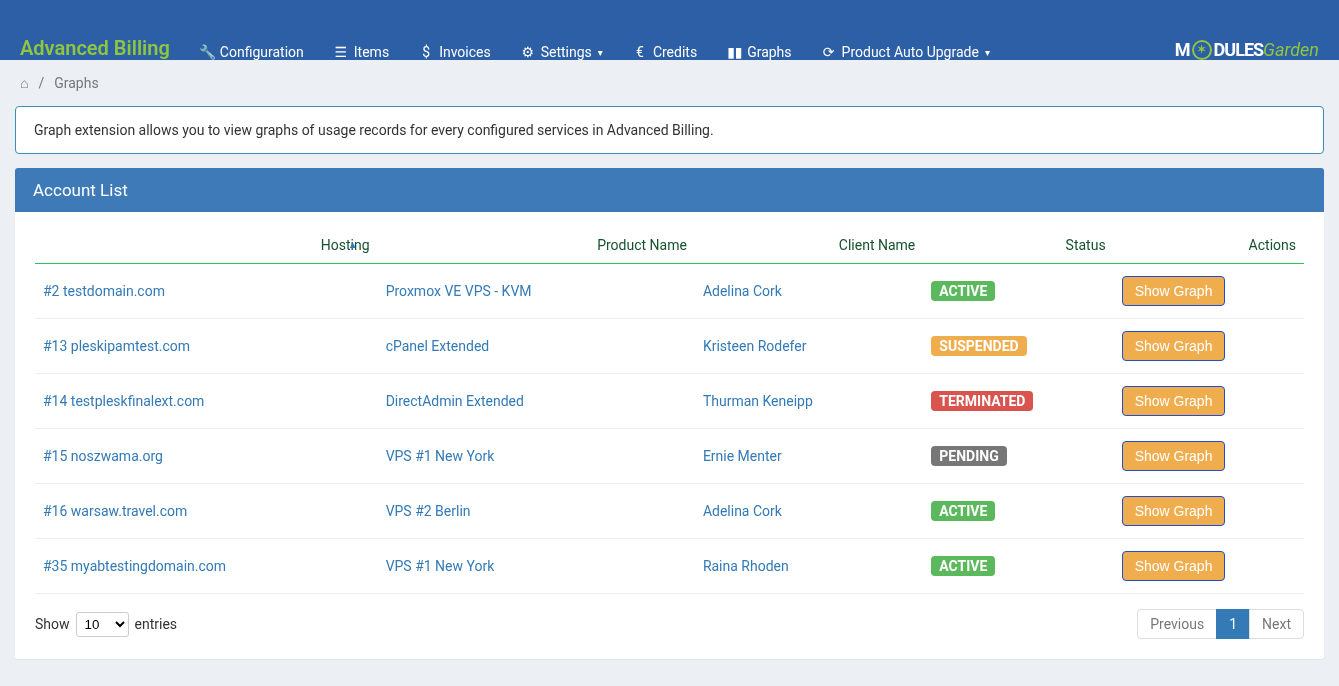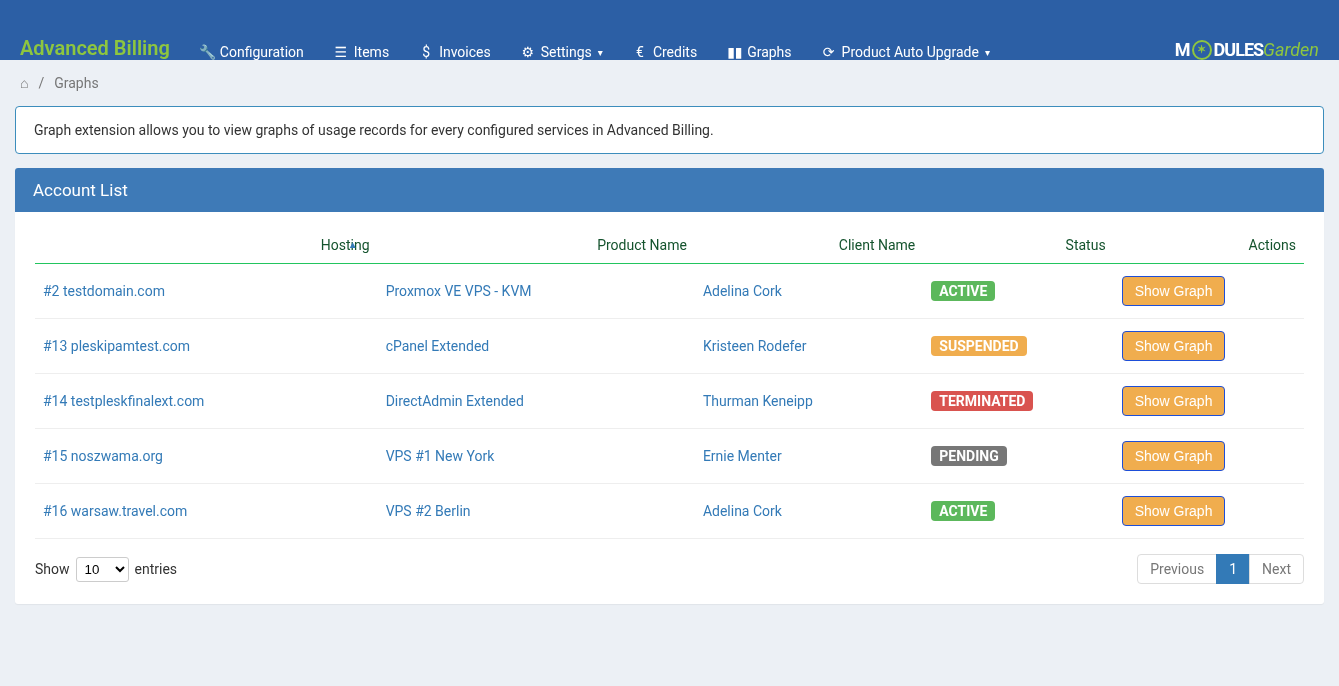--- a/index.html
+++ b/index.html
@@ -140,20 +140,27 @@
               <td><span class="badge badge-PENDING">PENDING</span></td>
               <td><button class="btn-action">Show Graph</button></td>
             </tr>
             <tr>
               <td><a href="#">#16 warsaw.travel.com</a></td>
               <td><a href="#">VPS #2 Berlin</a></td>
               <td><a href="#">Adelina Cork</a></td>
               <td><span class="badge badge-ACTIVE">ACTIVE</span></td>
               <td><button class="btn-action">Show Graph</button></td>
             </tr>
+            <tr>
+              <td><a href="#">#35 myabtestingdomain.com</a></td>
+              <td><a href="#">VPS #1 New York</a></td>
+              <td><a href="#">Raina Rhoden</a></td>
+              <td><span class="badge badge-ACTIVE">ACTIVE</span></td>
+              <td><button class="btn-action">Show Graph</button></td>
+            </tr>
           </tbody>
       </table>
 
       <div class="table-footer">
         <div class="length-ctrl">
           <span>Show</span>
           <select><option value="10">10</option><option value="25">25</option><option value="50">50</option><option value="100">100</option></select>
           <span>entries</span>
         </div>
         <div class="pagination">

